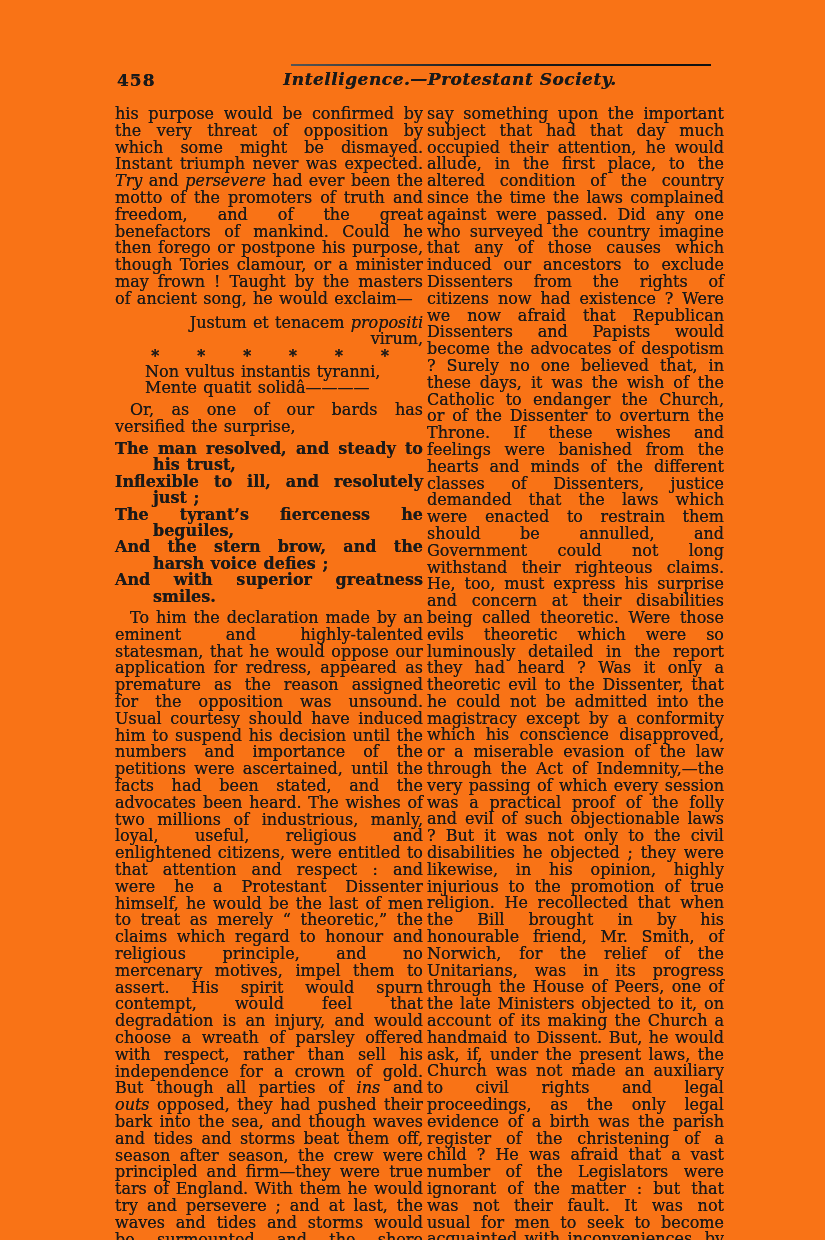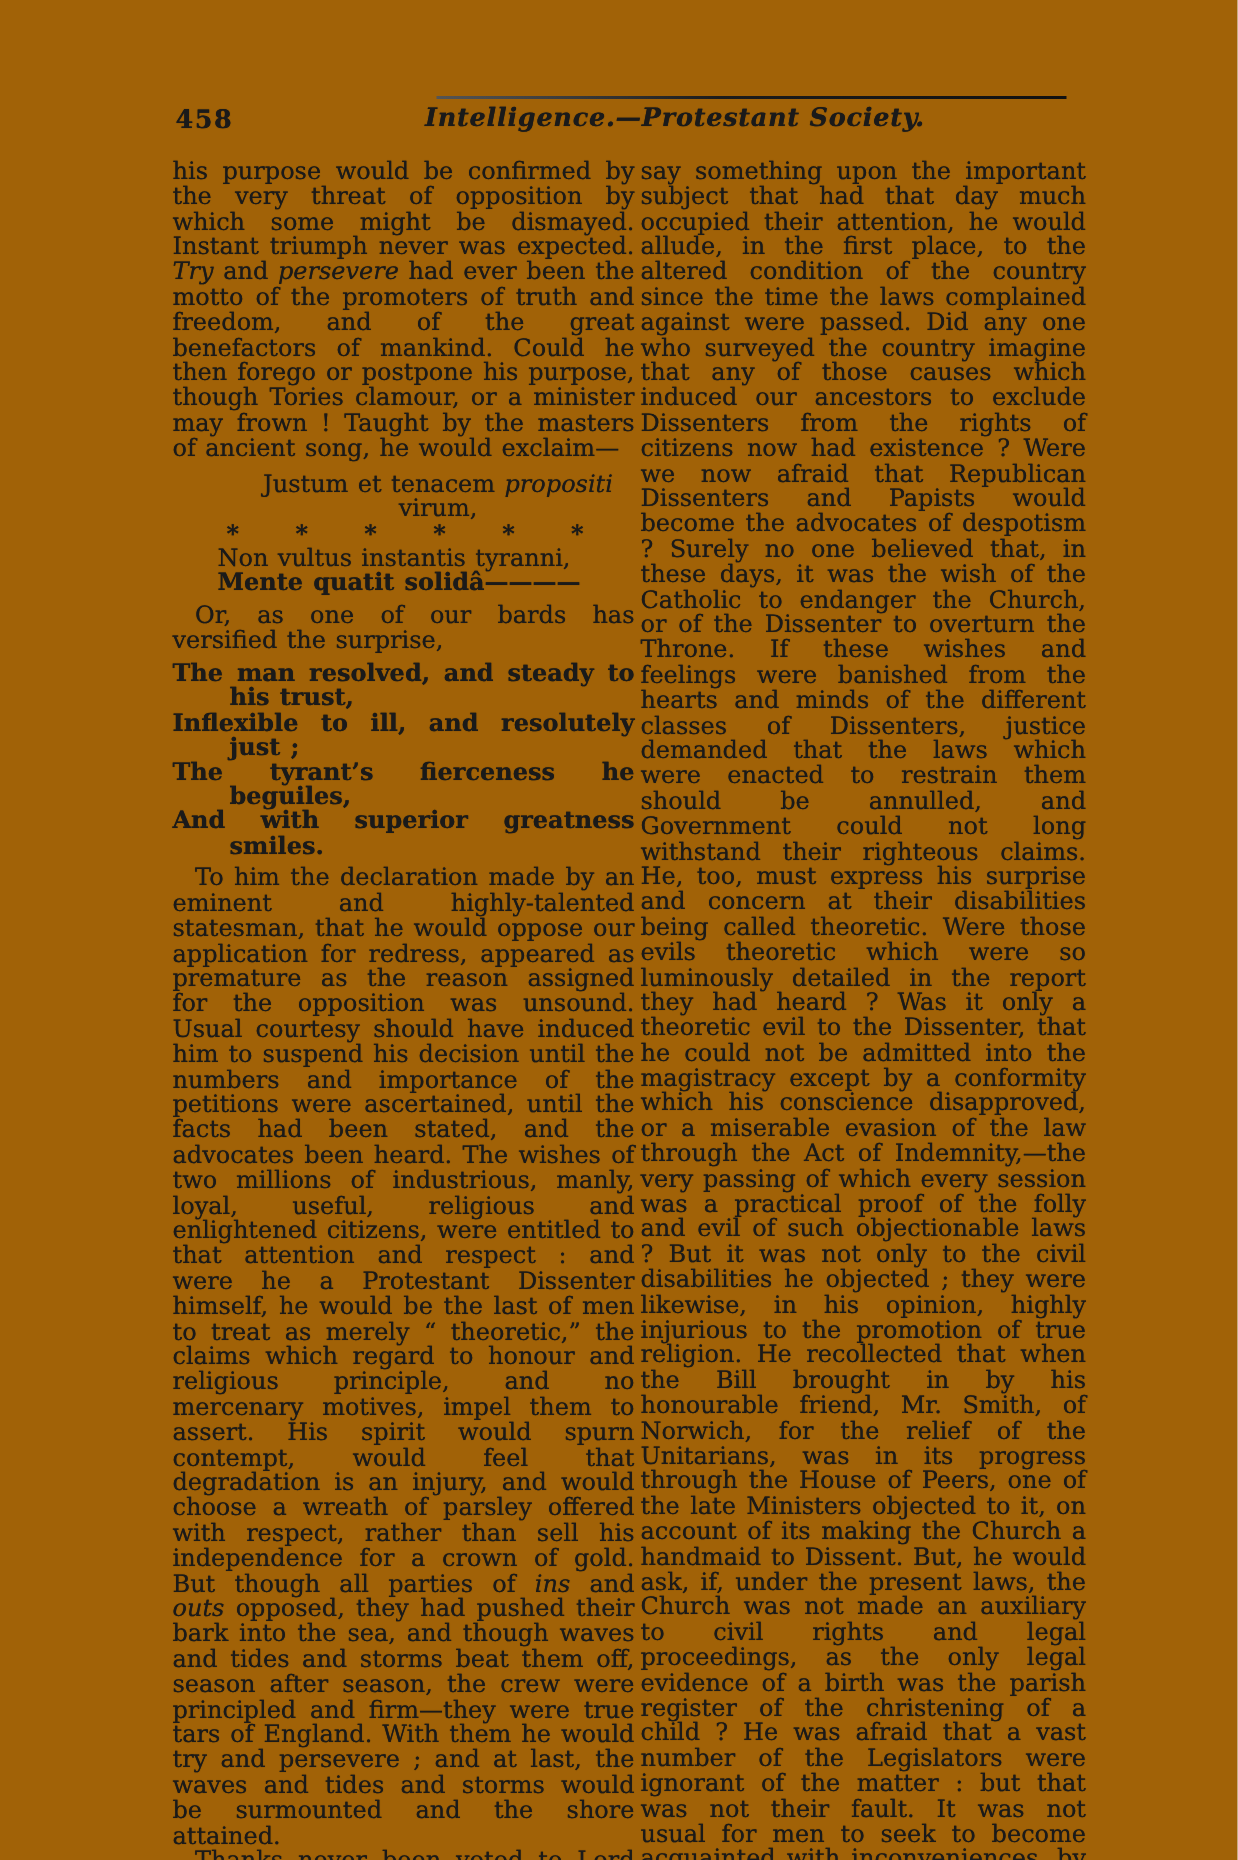--- a/index.html
+++ b/index.html
@@ -1,20 +1,20 @@
 <!DOCTYPE html>
 <html><head>
 <meta charset="utf-8">
 <style>
   html,body { margin:0; padding:0; background:#e8e8e6; }
   .page {
     position:relative;
     width:825px; height:1240px;
     margin:0 auto;
-    background:#a16207;
+    background:#f97316;
     font-family:"DejaVu Serif","Liberation Serif",serif;
     color:#1a1a1a;
     overflow:hidden;
   }
   
   .page-number {
     position:absolute; left:117px; top:70px;
     font-size:17px; font-weight:bold; letter-spacing:1px;
     text-shadow:0 0 0.5px #1a1a1a;
   }
@@ -38,26 +38,26 @@
     word-spacing:1.2px;
     text-shadow:0 0 0.45px rgba(20,20,20,0.85);
   }
   .col-left  { left:115px; width:308px; }
   .col-right { left:427px; width:297px; }
 
   .blk { margin:0; }
   .para        { text-indent:0; }
   .para-indent { text-indent:15px; }
   .latin-line       { margin-left:30px; line-height:16.2px; text-align:left; }
-  .latin-line-first { margin-left:46px; line-height:16.2px; text-align:center; margin-top:7px; }
+  .latin-line-first { margin-left:46px; line-height:16.2px; text-align:right; margin-top:7px; }
   .stars {
     margin:1px 0 1px 36px; line-height:15px; text-align:left;
     word-spacing:32px; font-weight:bold; letter-spacing:0;
   }
-  .latin-last { margin-bottom:6px;font-weight:bold; }
+  .latin-last { margin-bottom:6px; }
   .verse-line {
     padding-left:38px; text-indent:-38px;
     line-height:16.4px;
     font-weight:bold;
   }
   .verse-first { margin-top:5px; }
   .verse-last  { margin-bottom:5px; }
   .s-i  { font-style:italic; }
   .s-sc { font-variant:small-caps; letter-spacing:0.6px; }
 </style>
@@ -72,20 +72,21 @@
   <div class="col col-left">
       <div class="blk para"><span>his purpose would be confirmed by the very threat of opposition by which some might be dismayed. Instant triumph never was expected. </span><span class="s-i">Try</span><span> and </span><span class="s-i">persevere</span><span> had ever been the motto of the promoters of truth and freedom, and of the great benefactors of mankind. Could he then forego or postpone his purpose, though Tories clamour, or a minister may frown ! Taught by the masters of ancient song, he would exclaim—</span></div>
       <div class="blk latin-line-first"><span>Justum et tenacem </span><span class="s-i">propositi</span><span> virum,</span></div>
       <div class="blk stars"><span>* * * * * *</span></div>
       <div class="blk latin-line"><span>Non vultus instantis tyranni,</span></div>
       <div class="blk latin-line latin-last"><span>Mente quatit solidâ————</span></div>
       <div class="blk para-indent"><span>Or, as one of our bards has versified the surprise,</span></div>
       <div class="blk verse-line verse-first"><span>The man resolved, and steady to his trust,</span></div>
       <div class="blk verse-line"><span>Inflexible to ill, and resolutely just ;</span></div>
       <div class="blk verse-line"><span>The tyrant’s fierceness he beguiles,</span></div>
+      <div class="blk verse-line"><span>And the stern brow, and the harsh voice defies ;</span></div>
       <div class="blk verse-line verse-last"><span>And with superior greatness smiles.</span></div>
       <div class="blk para-indent"><span>To him the declaration made by an eminent and highly-talented statesman, that he would oppose our application for redress, appeared as premature as the reason assigned for the opposition was unsound. Usual courtesy should have induced him to suspend his decision until the numbers and importance of the petitions were ascertained, until the facts had been stated, and the advocates been heard. The wishes of two millions of industrious, manly, loyal, useful, religious and enlightened citizens, were entitled to that attention and respect : and were he a Protestant Dissenter himself, he would be the last of men to treat as merely “ theoretic,” the claims which regard to honour and religious principle, and no mercenary motives, impel them to assert. His spirit would spurn contempt, would feel that degradation is an injury, and would choose a wreath of parsley offered with respect, rather than sell his independence for a crown of gold. But though all parties of </span><span class="s-i">ins</span><span> and </span><span class="s-i">outs</span><span> opposed, they had pushed their bark into the sea, and though waves and tides and storms beat them off, season after season, the crew were principled and firm—they were true tars of England. With them he would try and persevere ; and at last, the waves and tides and storms would be surmounted and the shore attained.</span></div>
       <div class="blk para-indent"><span>Thanks never been voted to Lord </span><span class="s-sc">Throne</span><span>, his Lordship, in rising to acknowledge the compliment, observed, that, as it might be expected of him to</span></div>
     </div>
 
   <div class="col col-right">
       <div class="blk para"><span>say something upon the important subject that had that day much occupied their attention, he would allude, in the first place, to the altered condition of the country since the time the laws complained against were passed. Did any one who surveyed the country imagine that any of those causes which induced our ancestors to exclude Dissenters from the rights of citizens now had existence ? Were we now afraid that Republican Dissenters and Papists would become the advocates of despotism ? Surely no one believed that, in these days, it was the wish of the Catholic to endanger the Church, or of the Dissenter to overturn the Throne. If these wishes and feelings were banished from the hearts and minds of the different classes of Dissenters, justice demanded that the laws which were enacted to restrain them should be annulled, and Government could not long withstand their righteous claims. He, too, must express his surprise and concern at their disabilities being called theoretic. Were those evils theoretic which were so luminously detailed in the report they had heard ? Was it only a theoretic evil to the Dissenter, that he could not be admitted into the magistracy except by a conformity which his conscience disapproved, or a miserable evasion of the law through the Act of Indemnity,—the very passing of which every session was a practical proof of the folly and evil of such objectionable laws ? But it was not only to the civil disabilities he objected ; they were likewise, in his opinion, highly injurious to the promotion of true religion. He recollected that when the Bill brought in by his honourable friend, Mr. Smith, of Norwich, for the relief of the Unitarians, was in its progress through the House of Peers, one of the late Ministers objected to it, on account of its making the Church a handmaid to Dissent. But, he would ask, if, under the present laws, the Church was not made an auxiliary to civil rights and legal proceedings, as the only legal evidence of a birth was the parish register of the christening of a child ? He was afraid that a vast number of the Legislators were ignorant of the matter : but that was not their fault. It was not usual for men to seek to become acquainted with inconveniences, by which they were not affected ; and it was, therefore, the duty of the Dissenters to make their situation known. To their passiveness alone, must be attributed the ignorance which unhappily prevailed. He assured the meeting that</span></div>
     </div>
 </div>
 

